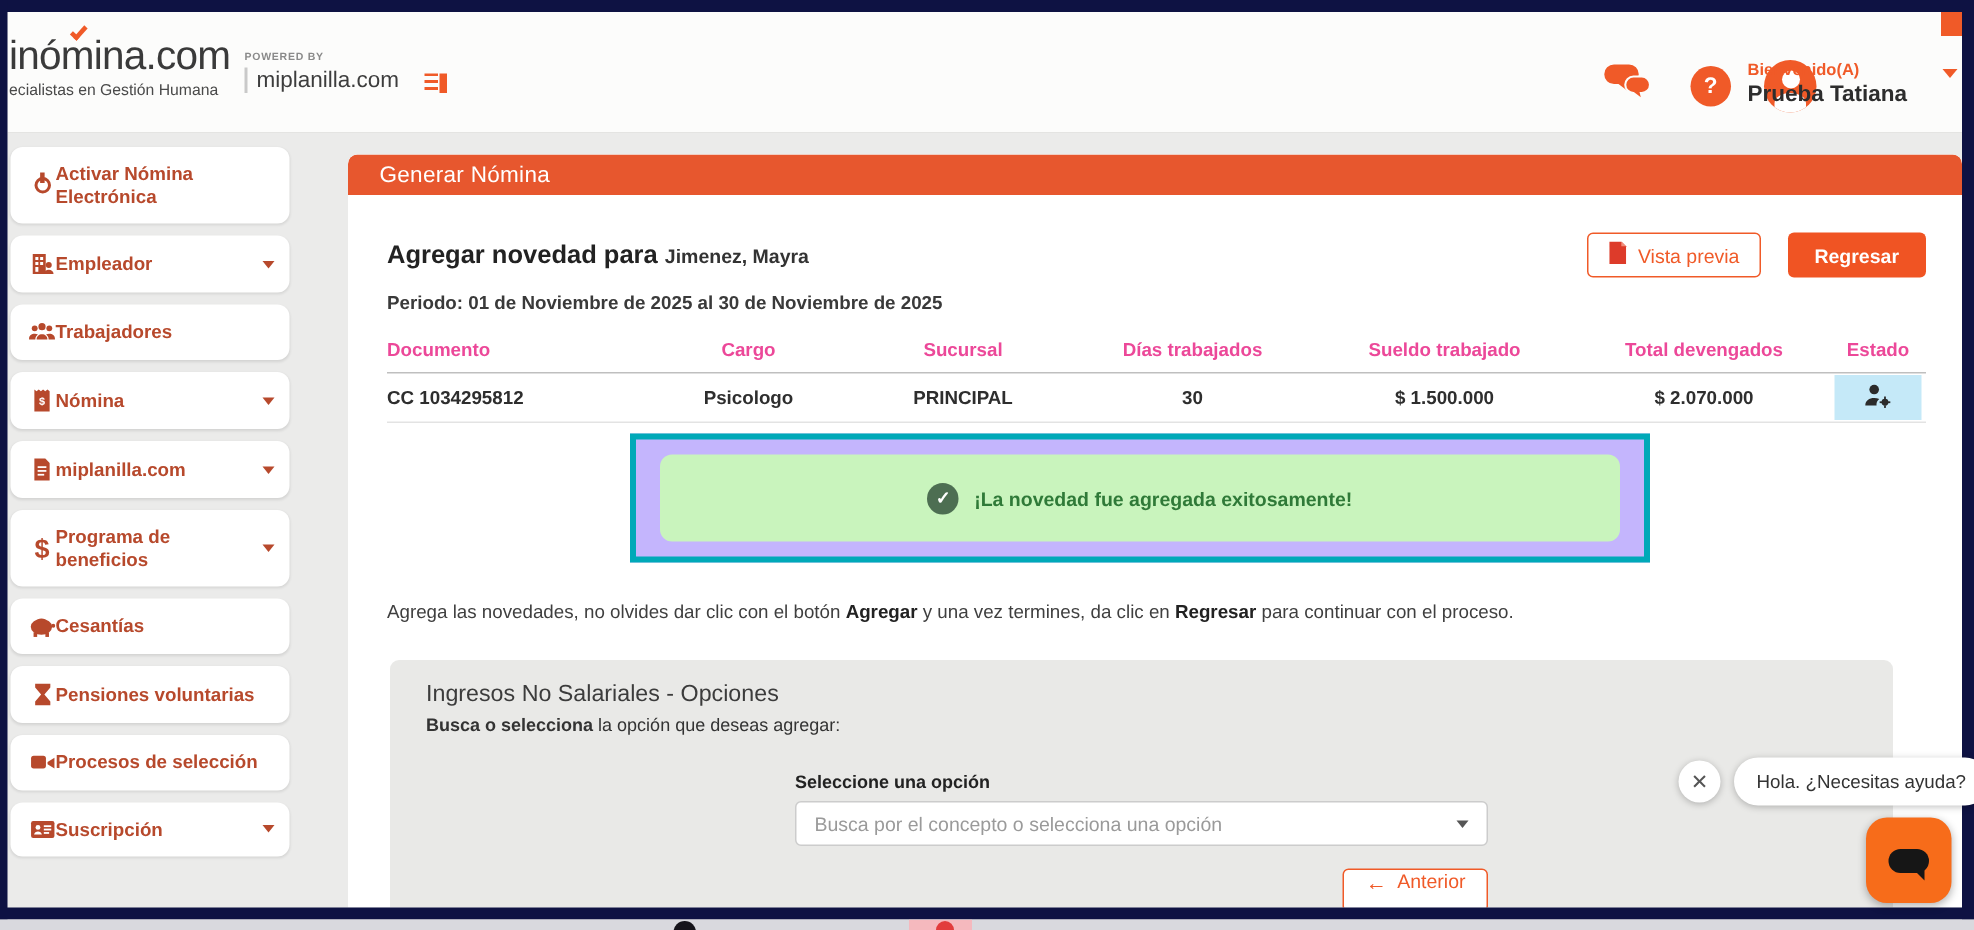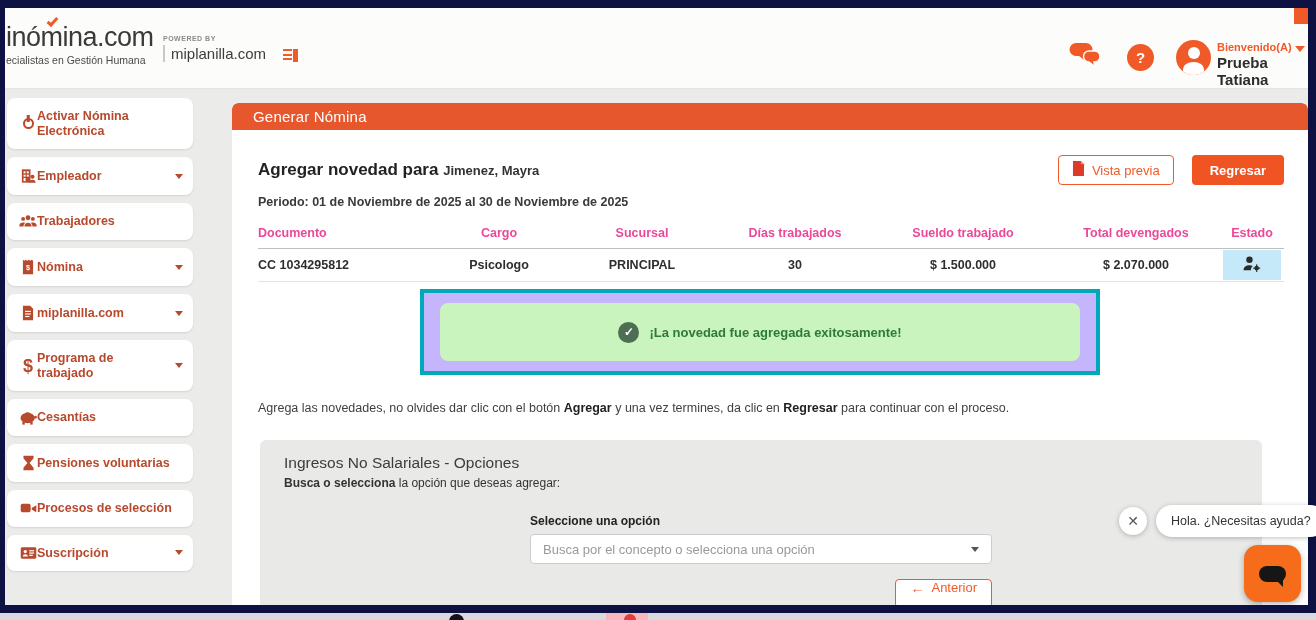--- a/index.html
+++ b/index.html
@@ -32,21 +32,21 @@
   .list-icon { position:absolute; left:278px; top:41px; width:15px; height:13px; }
   .li-bars { position:absolute; left:0; top:0; width:9px; height:13px; background:repeating-linear-gradient(to bottom,#f05a28 0 2px,transparent 2px 4.6px); }
   .li-block { position:absolute; right:0; top:0; width:5px; height:13px; background:#f05a28; }
 
   .h-chat { position:absolute; left:1063px; top:34px; width:34px; height:28px; color:var(--accent); cursor:pointer; }
   .h-help { position:absolute; left:1122px; top:36px; width:27px; height:27px; border-radius:50%; background:var(--accent); color:#fff; text-align:center; line-height:27px; font-weight:700; font-size:15px; cursor:pointer; }
   .h-help::before { content:"?"; }
   .h-avatar { position:absolute; left:1171px; top:32px; width:35px; height:35px; border-radius:50%; background:var(--accent); overflow:hidden; cursor:pointer; }
   .h-avatar::before { content:""; position:absolute; left:11.5px; top:7px; width:12px; height:12px; border-radius:50%; background:#fff; }
   .h-avatar::after { content:""; position:absolute; left:7px; top:22px; width:21px; height:14px; border-radius:50% 50% 0 0; background:#fff; }
-  .h-welcome { position:absolute; left:1212px; top:33px; cursor:pointer; }
+  .h-welcome { position:absolute; left:1160px; top:33px; cursor:pointer; }
   .h-welcome .w1 { font-size:11px; color:var(--accent); font-weight:700; }
   .h-welcome .w2 { font-size:15px; color:#2d2d2d; font-weight:600; margin-top:1px; }
   .h-caret { position:absolute; left:1290px; top:38px; width:0; height:0; border-left:5px solid transparent; border-right:5px solid transparent; border-top:6px solid var(--accent); cursor:pointer; }
 
   
   .app-body { position:absolute; left:5px; top:89px; width:1303px; height:516px; background:#ebebea; }
   .sidebar { position:absolute; left:2px; top:9px; width:190px; }
   .side-item { background:#fff; border-radius:8px; box-shadow:0 1px 2px rgba(0,0,0,.10); width:186px; margin-bottom:8px; padding:11px 10px 11px 12px; display:flex; align-items:center; color:var(--brick); cursor:pointer; }
   .s-icon { width:18px; display:flex; justify-content:center; flex:none; }
   .s-label { font-size:12.5px; font-weight:600; line-height:1.16; flex:1; }
@@ -198,21 +198,21 @@
                 <rect x="5" y="11.5" width="8" height="1.6"></rect>
                 <rect x="5" y="15" width="6" height="1.6"></rect>
               </g>
             </svg>
         </span>
         <span class="s-label">miplanilla.com</span>
         <span class="s-caret"></span>
       </div>
       <div class="side-item">
         <span class="s-icon ic-dollar"></span>
-        <span class="s-label">Programa de trabajado</span>
+        <span class="s-label">Programa de beneficios</span>
         <span class="s-caret"></span>
       </div>
       <div class="side-item">
         <span class="s-icon">
           <svg width="18" height="15" viewBox="0 0 24 20" fill="currentColor">
               <ellipse cx="11.5" cy="10.5" rx="9.5" ry="7"></ellipse>
               <rect x="4.5" y="15.5" width="3.2" height="4"></rect>
               <rect x="15" y="15.5" width="3.2" height="4"></rect>
               <circle cx="22" cy="9.5" r="1.8"></circle>
               <path d="M8 4q3.5-2 7 0l-1 2.5q-2.5-1.2-5 0z"></path>

